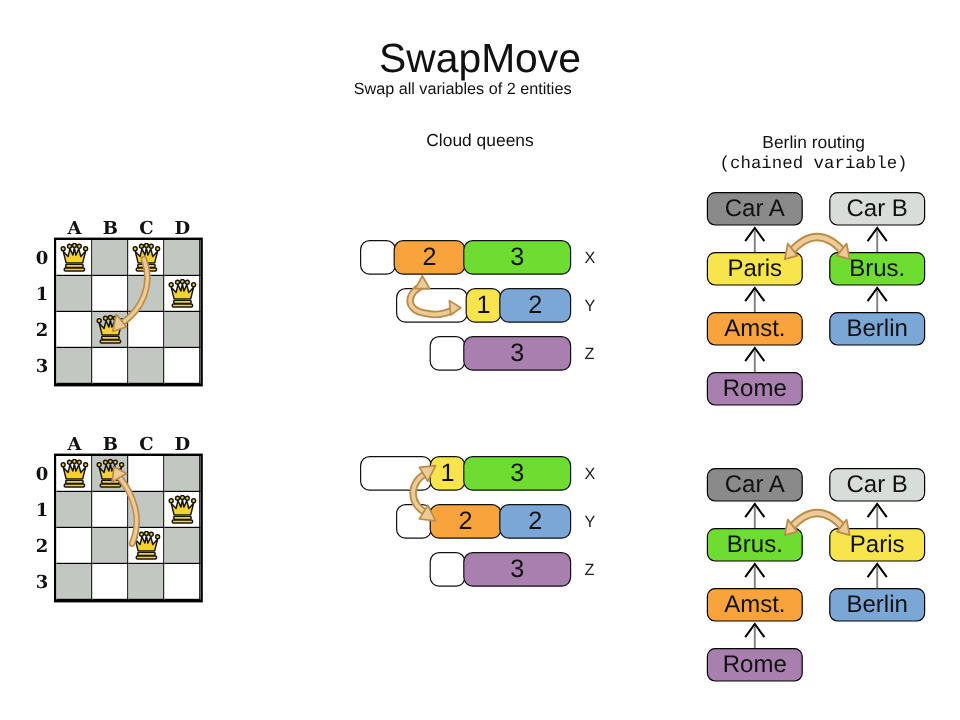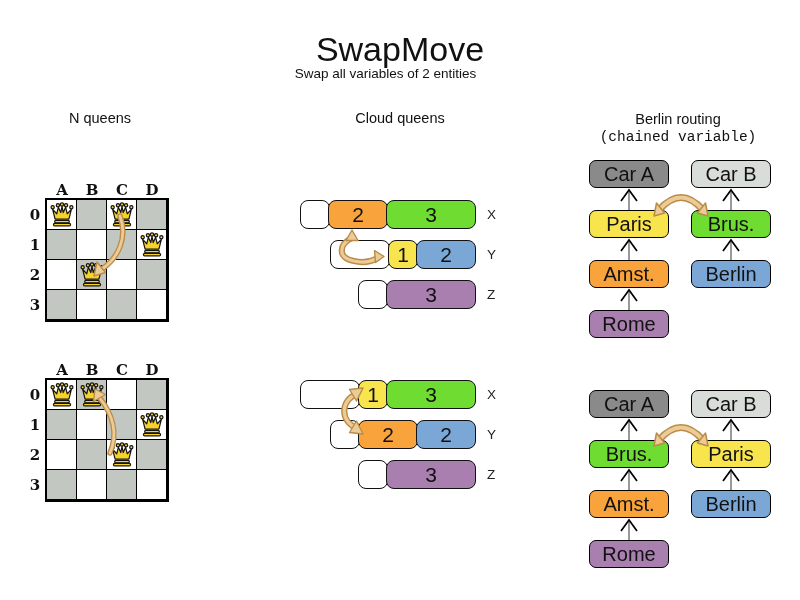--- a/index.html
+++ b/index.html
@@ -30,21 +30,20 @@
   .arrow{position:absolute;pointer-events:none;}
 </style>
 </head>
 <body>
 
 <div class="canvas">
 
   <div class="abs title">SwapMove</div>
   <div class="abs subtitle">Swap all variables of 2 entities</div>
 
-  <div class="abs sec" style="left:0px;top:110px;width:200px;">N queens</div>
   <div class="abs sec" style="left:300px;top:110px;width:200px;">Cloud queens</div>
   <div class="abs sec" style="left:578px;top:111px;width:200px;">Berlin routing</div>
   <div class="abs sec" style="left:578px;top:129px;width:200px;font-family:Liberation Mono, monospace;">(chained variable)</div>
 
   <div class="abs board" style="top: 198px;">
       <div class="cell" style="left: 0px; top: 0px; background: rgb(255, 255, 255);"></div>
       <div class="cell" style="left: 30px; top: 0px; background: rgb(195, 199, 193);"></div>
       <div class="cell" style="left: 60px; top: 0px; background: rgb(255, 255, 255);"></div>
       <div class="cell" style="left: 90px; top: 0px; background: rgb(195, 199, 193);"></div>
       <div class="cell" style="left: 0px; top: 30px; background: rgb(195, 199, 193);"></div>

